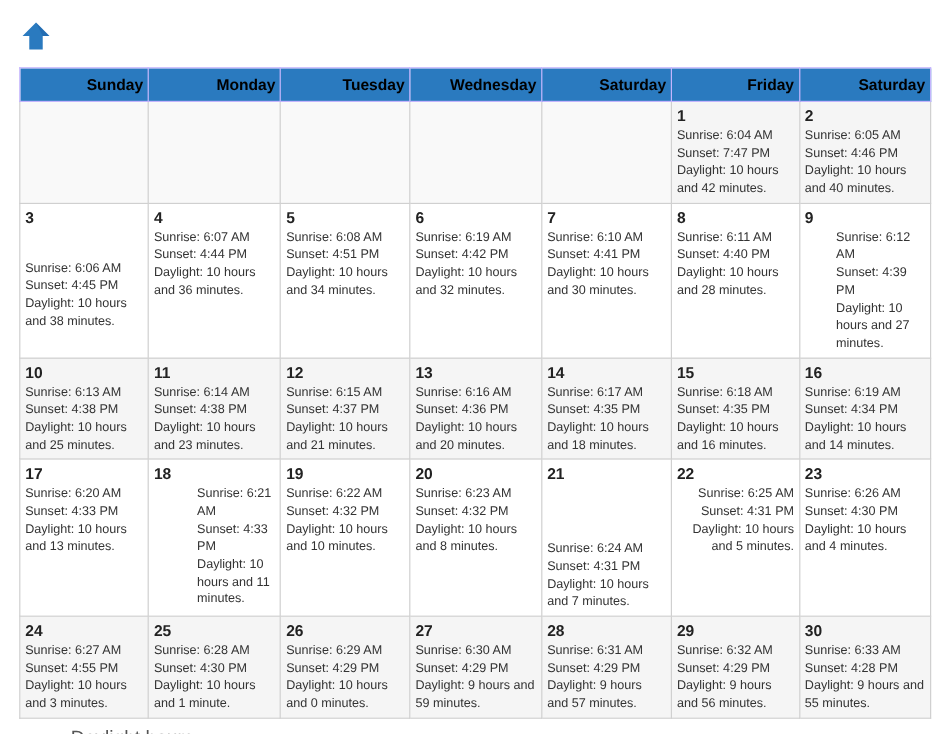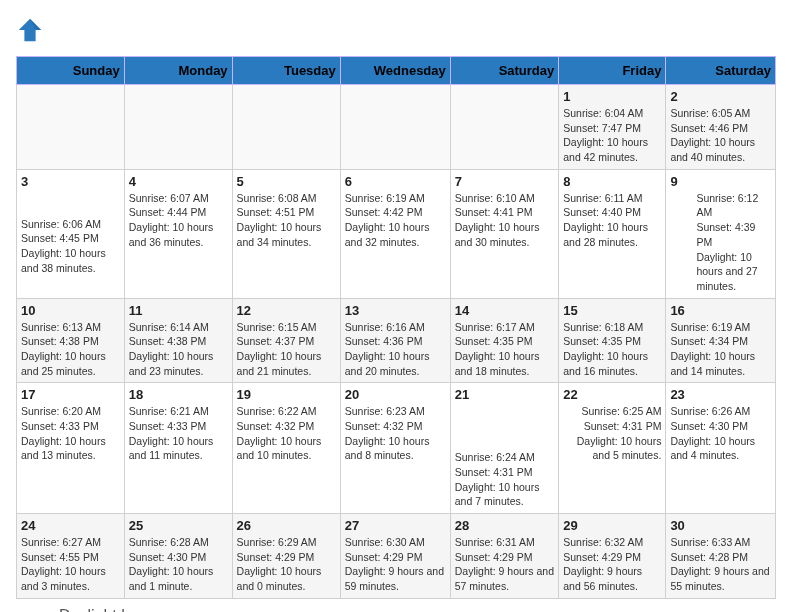--- a/index.html
+++ b/index.html
@@ -234,21 +234,21 @@
       </tr>
       <tr>
         <td>
           <span class="day-number">17</span>
           <div class="day-info" style="white-space: pre-line;">Sunrise: 6:20 AM
 Sunset: 4:33 PM
 Daylight: 10 hours and 13 minutes.</div>
         </td>
         <td>
           <span class="day-number">18</span>
-          <div class="day-info" style="white-space: pre-line;">Sunrise: 6:21 AM
+          <div class="day-info" style="white-space: pre-line; margin-left: 36px;">Sunrise: 6:21 AM
 Sunset: 4:33 PM
 Daylight: 10 hours and 11 minutes.</div>
         </td>
         <td>
           <span class="day-number">19</span>
           <div class="day-info" style="white-space: pre-line;">Sunrise: 6:22 AM
 Sunset: 4:32 PM
 Daylight: 10 hours and 10 minutes.</div>
         </td>
         <td>

